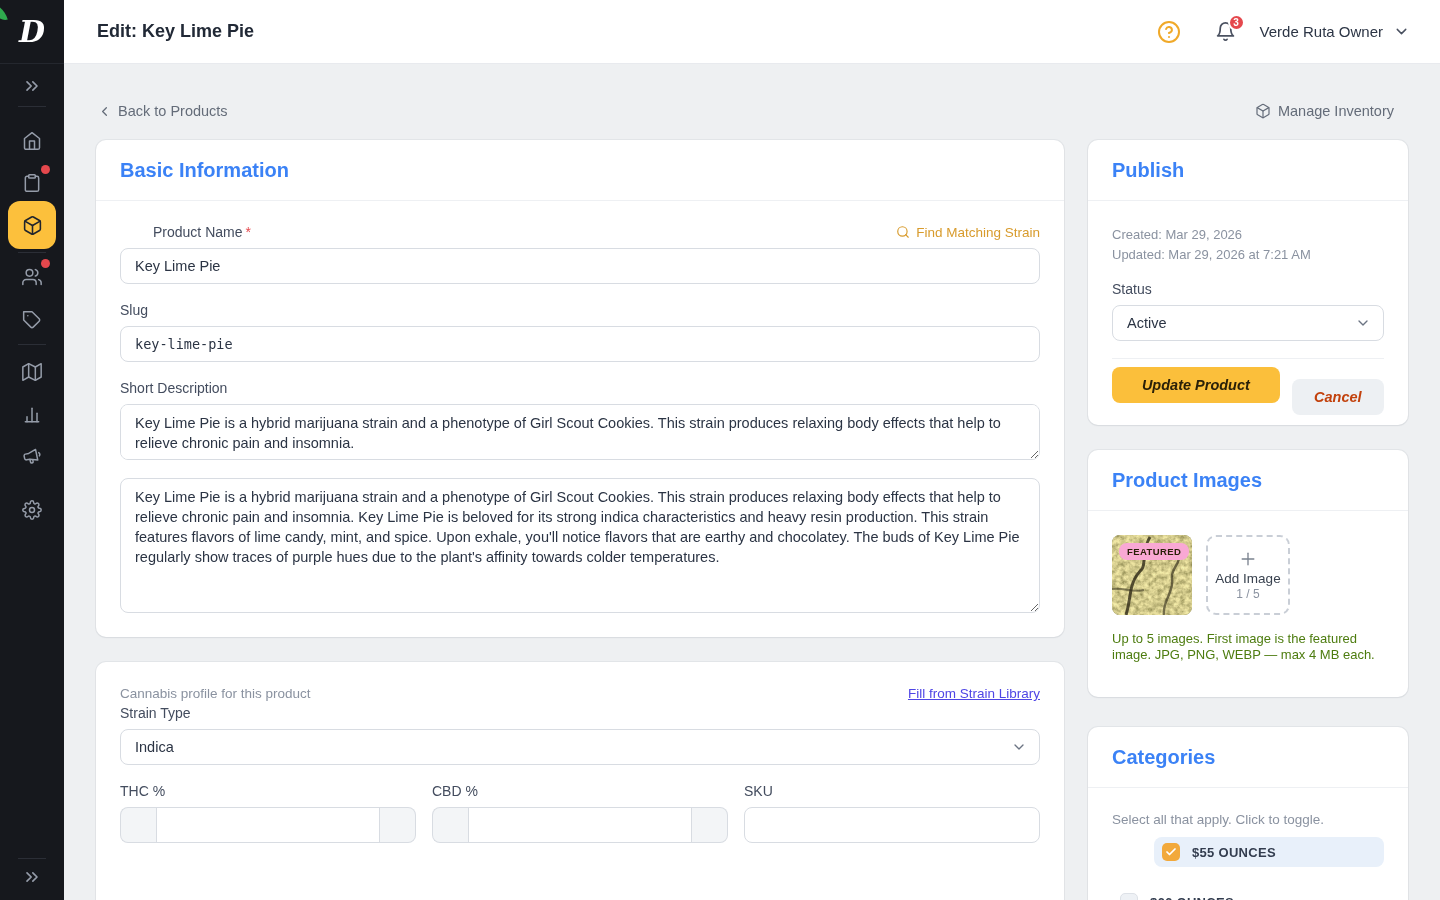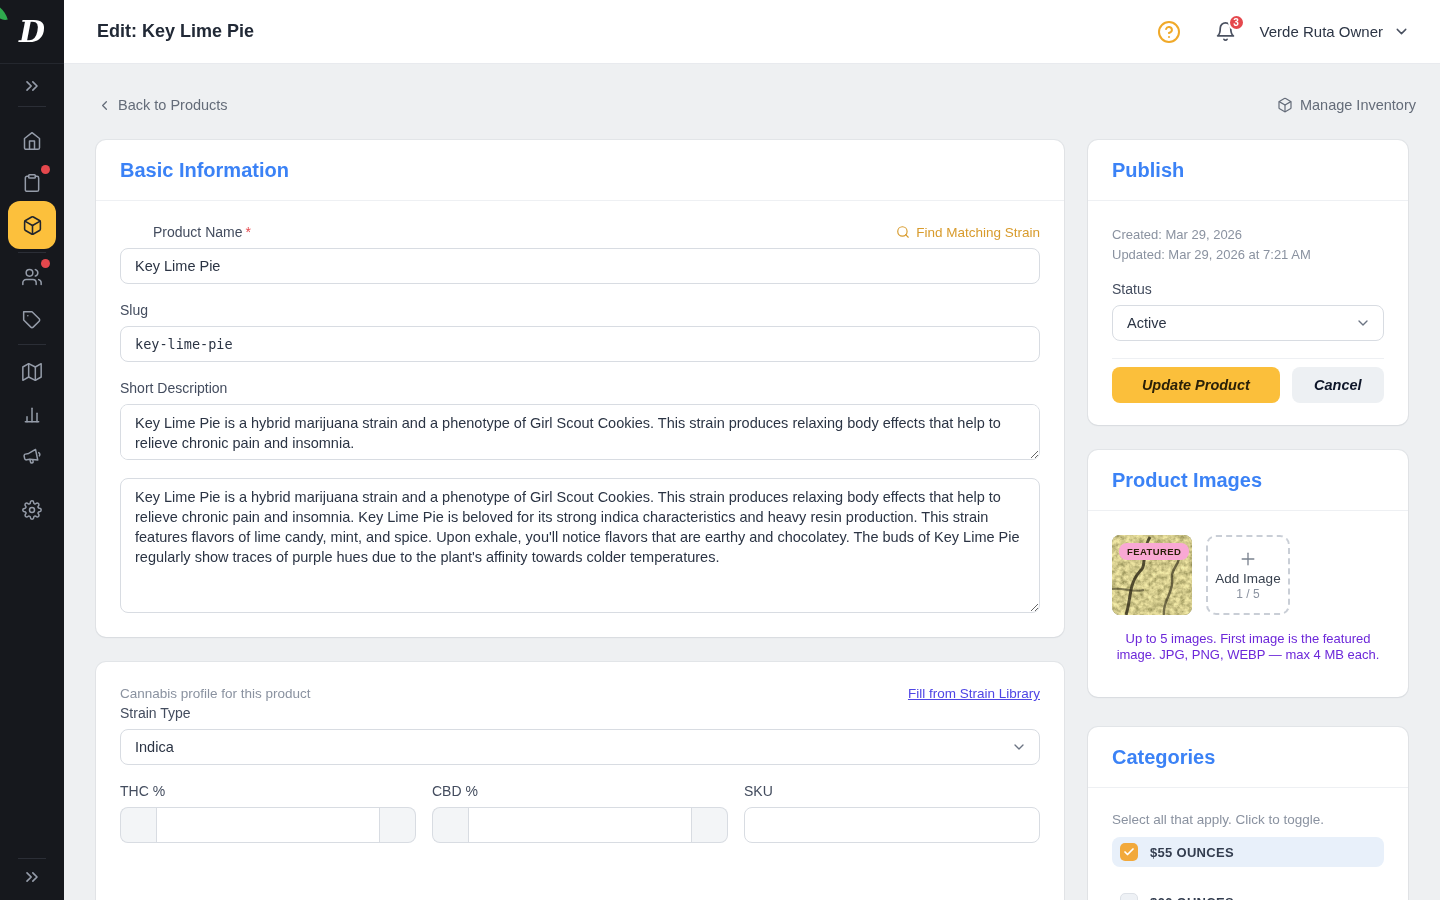--- a/index.html
+++ b/index.html
@@ -25,21 +25,21 @@
   .help-btn svg { width:24px; height:24px; }
   .bell-wrap { position:relative; margin-left:34px; cursor:pointer; color:#4a5160; display:flex; }
   .bell-wrap svg { width:21px; height:21px; }
   .bell-badge { position:absolute; top:-7px; right:-9px; min-width:17px; height:17px; border-radius:9px; background:#e5484d; border:2px solid #ffffff; color:#fff; font-size:10px; font-weight:700; display:flex; align-items:center; justify-content:center; padding:0 3px; }
   .user-name { margin-left:24px; font-size:15px; color:#2c3545; cursor:pointer; }
   .user-caret { margin-left:10px; color:#4a5160; display:flex; cursor:pointer; }
   .user-caret svg { width:17px; height:17px; }
 
   
   .content { position:absolute; left:64px; top:64px; width:1376px; height:836px; overflow:hidden; }
-  .toolbar { position:absolute; top:27px; left:33px; right:24px; height:28px; display:flex; align-items:center;gap:40px; }
+  .toolbar { position:absolute; top:27px; left:33px; right:46px; height:28px; display:flex; align-items:flex-end;gap:40px; }
   .back-link { display:flex; align-items:center; gap:6px; color:#646c79; font-size:14.5px; cursor:pointer; }
   .back-link svg { width:15px; height:15px; }
   .manage-link { margin-left:auto; display:flex; align-items:center; gap:7px; color:#646c79; font-size:14.5px; cursor:pointer; }
   .manage-link svg { width:16px; height:16px; }
 
   .card { background:#ffffff; border-radius:10px; box-shadow:0 0 0 1px rgba(20,30,50,.05), 0 1px 2px rgba(16,24,40,.05); }
   .card-header { height:61px; display:flex; align-items:center; padding:0 24px; border-bottom:1px solid #eef0f3; }
   .card-title { font-size:20px; font-weight:700; color:#3b82f6; }
   .card-body { padding:24px; }
 
@@ -68,33 +68,33 @@
   .step-btn { width:36px; border:1px solid #d8dce2; background:#f3f5f7; cursor:pointer; }
   .step-btn.left { border-radius:8px 0 0 8px; border-right:none; }
   .step-btn.right { border-radius:0 8px 8px 0; border-left:none; }
   .step-input { flex:1; border:1px solid #d8dce2; border-radius:0; padding:0 10px; font-size:14.5px; color:#2b3444; outline:none; min-width:0; }
 
   .meta-line { font-size:13px; line-height:20px; color:#8a92a0; }
   .pub-divider { margin-top:17px; height:1px; background:#eef0f3; }
   .btn-row { margin-top:8px; display:flex; gap:12px; }
   .btn { height:36px; border:none; border-radius:8px; font-size:14.5px; font-weight:700; cursor:pointer; font-family:"Liberation Sans",sans-serif;font-style:italic; }
   .btn-primary { width:180px; background:#fbbf3b; color:#2a2008; }
-  .btn-ghost { width:99px; background:#edf0f3; color:#0f172a; }
+  .btn-ghost { width:99px; background:#edf0f3; color:#c2410c;margin-top:12px; }
 
   .thumb-row { display:flex; gap:14px; }
   .thumb { position:relative; width:80px; height:80px; border-radius:8px; overflow:hidden; cursor:pointer; }
   .featured-badge { position:absolute; left:7px; top:8px; background:#f9a8d4; color:#2a2008; font-size:9.5px; font-weight:700; letter-spacing:.4px; padding:3px 8px; border-radius:8px; }
   .add-box { width:84px; height:80px; border:2px dashed #c9ced6; border-radius:10px; display:flex; flex-direction:column; align-items:center; justify-content:center; cursor:pointer; background:#fff; }
   .add-box svg { width:20px; height:20px; color:#7a828f; }
   .add-label { margin-top:2px; font-size:13.5px; color:#39424f; }
   .add-count { margin-top:1px; font-size:12px; color:#8a92a0; }
-  .img-caption { margin-top:16px; font-size:13px; line-height:16px; color:#6d28d9;text-align:center; }
+  .img-caption { margin-top:16px; font-size:13px; line-height:16px; color:#4d7c0f; }
 
   .cat-row { margin-top:10px; display:flex; align-items:center; gap:12px; height:30px; border-radius:8px; padding:0 8px; cursor:pointer; }
-  .cat-row.checked { background:#e8f0fa; }
+  .cat-row.checked { background:#e8f0fa;margin-left:42px; }
   .cat-row + .cat-row { margin-top:20px; }
   .cbox { width:18px; height:18px; border-radius:5px; display:flex; align-items:center; justify-content:center; flex:none; }
   .cbox.on { background:#f2a93b; color:#fff; }
   .cbox.off { background:#eef1f5; border:1px solid #dde1e7; }
   .cbox svg { width:12px; height:12px; }
   .cat-label { font-size:13px; font-weight:700; color:#333d4f; letter-spacing:.3px; }
 </style>
 </head>
 <body>
 

